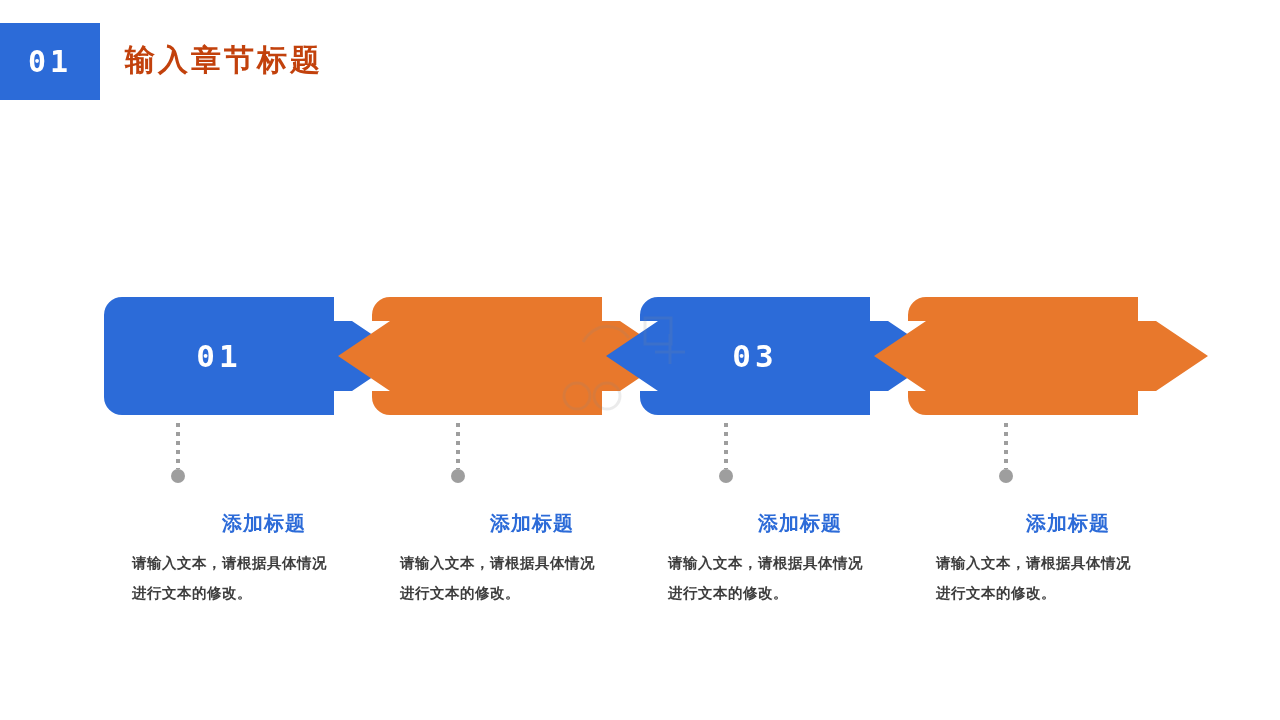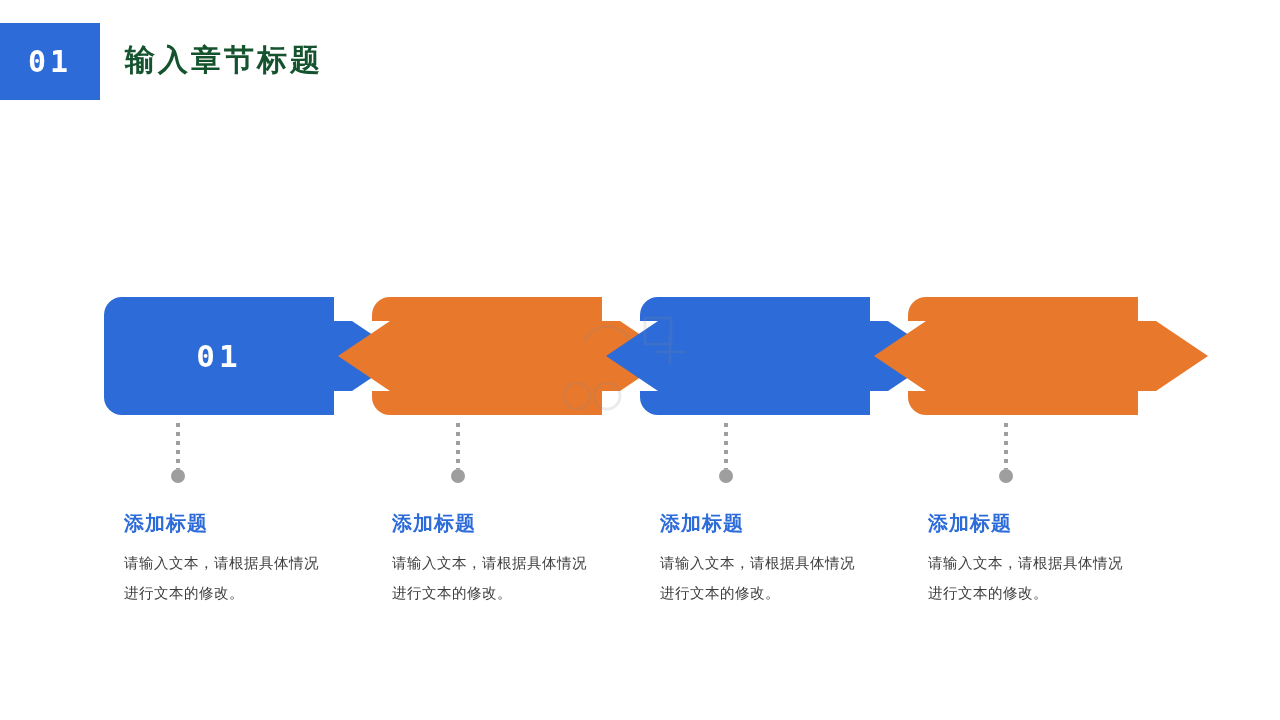--- a/index.html
+++ b/index.html
@@ -118,29 +118,30 @@
     position: absolute;
     width: 280px;
   }
   .caption-title {
     font-size: 20px;
     font-weight: 700;
     color: #2C6BD8;
     letter-spacing: 1px;
     line-height: 1;
     margin: 0 0 16px 0;
+    text-align: center;
   }
   .caption-body {
     font-size: 14.5px;
     color: #3d3d3d;
     line-height: 2.05;
     letter-spacing: 0.5px;
-    margin: 0;
+    margin: 8px;
     width: 195px;
-    font-weight: 400;
+    font-weight: 700;
   }
 
   
   #watermark {
     position: absolute;
     left: 555px;
     top: 300px;
     width: 160px;
     height: 125px;
     pointer-events: none;
@@ -148,21 +149,21 @@
   }
   #watermark svg { display: block; }
 </style>
 </head>
 <body>
 
 <div id="header">
   <div id="section-badge" style="background: rgb(44, 107, 216);">
     <span id="section-badge-number">01</span>
   </div>
-  <div id="section-title" style="color: #14532d;">输入章节标题</div>
+  <div id="section-title" style="color: #c2410c;">输入章节标题</div>
 </div>
 
 <div id="chevron-band">
 
   <div class="chevron" style="left:104px; width:300px;">
     <svg viewBox="0 0 300 118" preserveAspectRatio="none">
       <path d="M 18,0 L 230,0 L 230,24 L 248,24 L 300,59 L 248,94 L 230,94 L 230,118 L 18,118
                A 18,18 0 0 1 0,100 L 0,18 A 18,18 0 0 1 18,0 Z" fill="#2C6BD8"></path>
     </svg>
   </div>
@@ -174,20 +175,21 @@
                A 18,18 0 0 1 0,100 L 0,94 L 18,94 L 18,94 L -34,59 L 18,24 L 0,24 L 0,18 A 18,18 0 0 1 18,0 Z" fill="#E8782C"></path>
     </svg>
   </div>
 
   <div class="chevron" style="left:640px; width:300px;">
     <svg viewBox="0 0 300 118" preserveAspectRatio="none">
       <path d="M 18,0 L 230,0 L 230,24 L 248,24 L 300,59 L 248,94 L 230,94 L 230,118 L 18,118
                A 18,18 0 0 1 0,100 L 0,94 L 18,94 L -34,59 L 18,24 L 0,24 L 0,18 A 18,18 0 0 1 18,0 Z" fill="#2C6BD8"></path>
     </svg>
   </div>
+  <div class="chevron-label" style="left:640px; width:230px;">03</div>
 
   <div class="chevron" style="left:908px; width:300px;">
     <svg viewBox="0 0 300 118" preserveAspectRatio="none">
       <path d="M 18,0 L 230,0 L 230,24 L 248,24 L 300,59 L 248,94 L 230,94 L 230,118 L 18,118
                A 18,18 0 0 1 0,100 L 0,94 L 18,94 L -34,59 L 18,24 L 0,24 L 0,18 A 18,18 0 0 1 18,0 Z" fill="#E8782C"></path>
     </svg>
   </div>
 </div>
 
 <div id="watermark">

